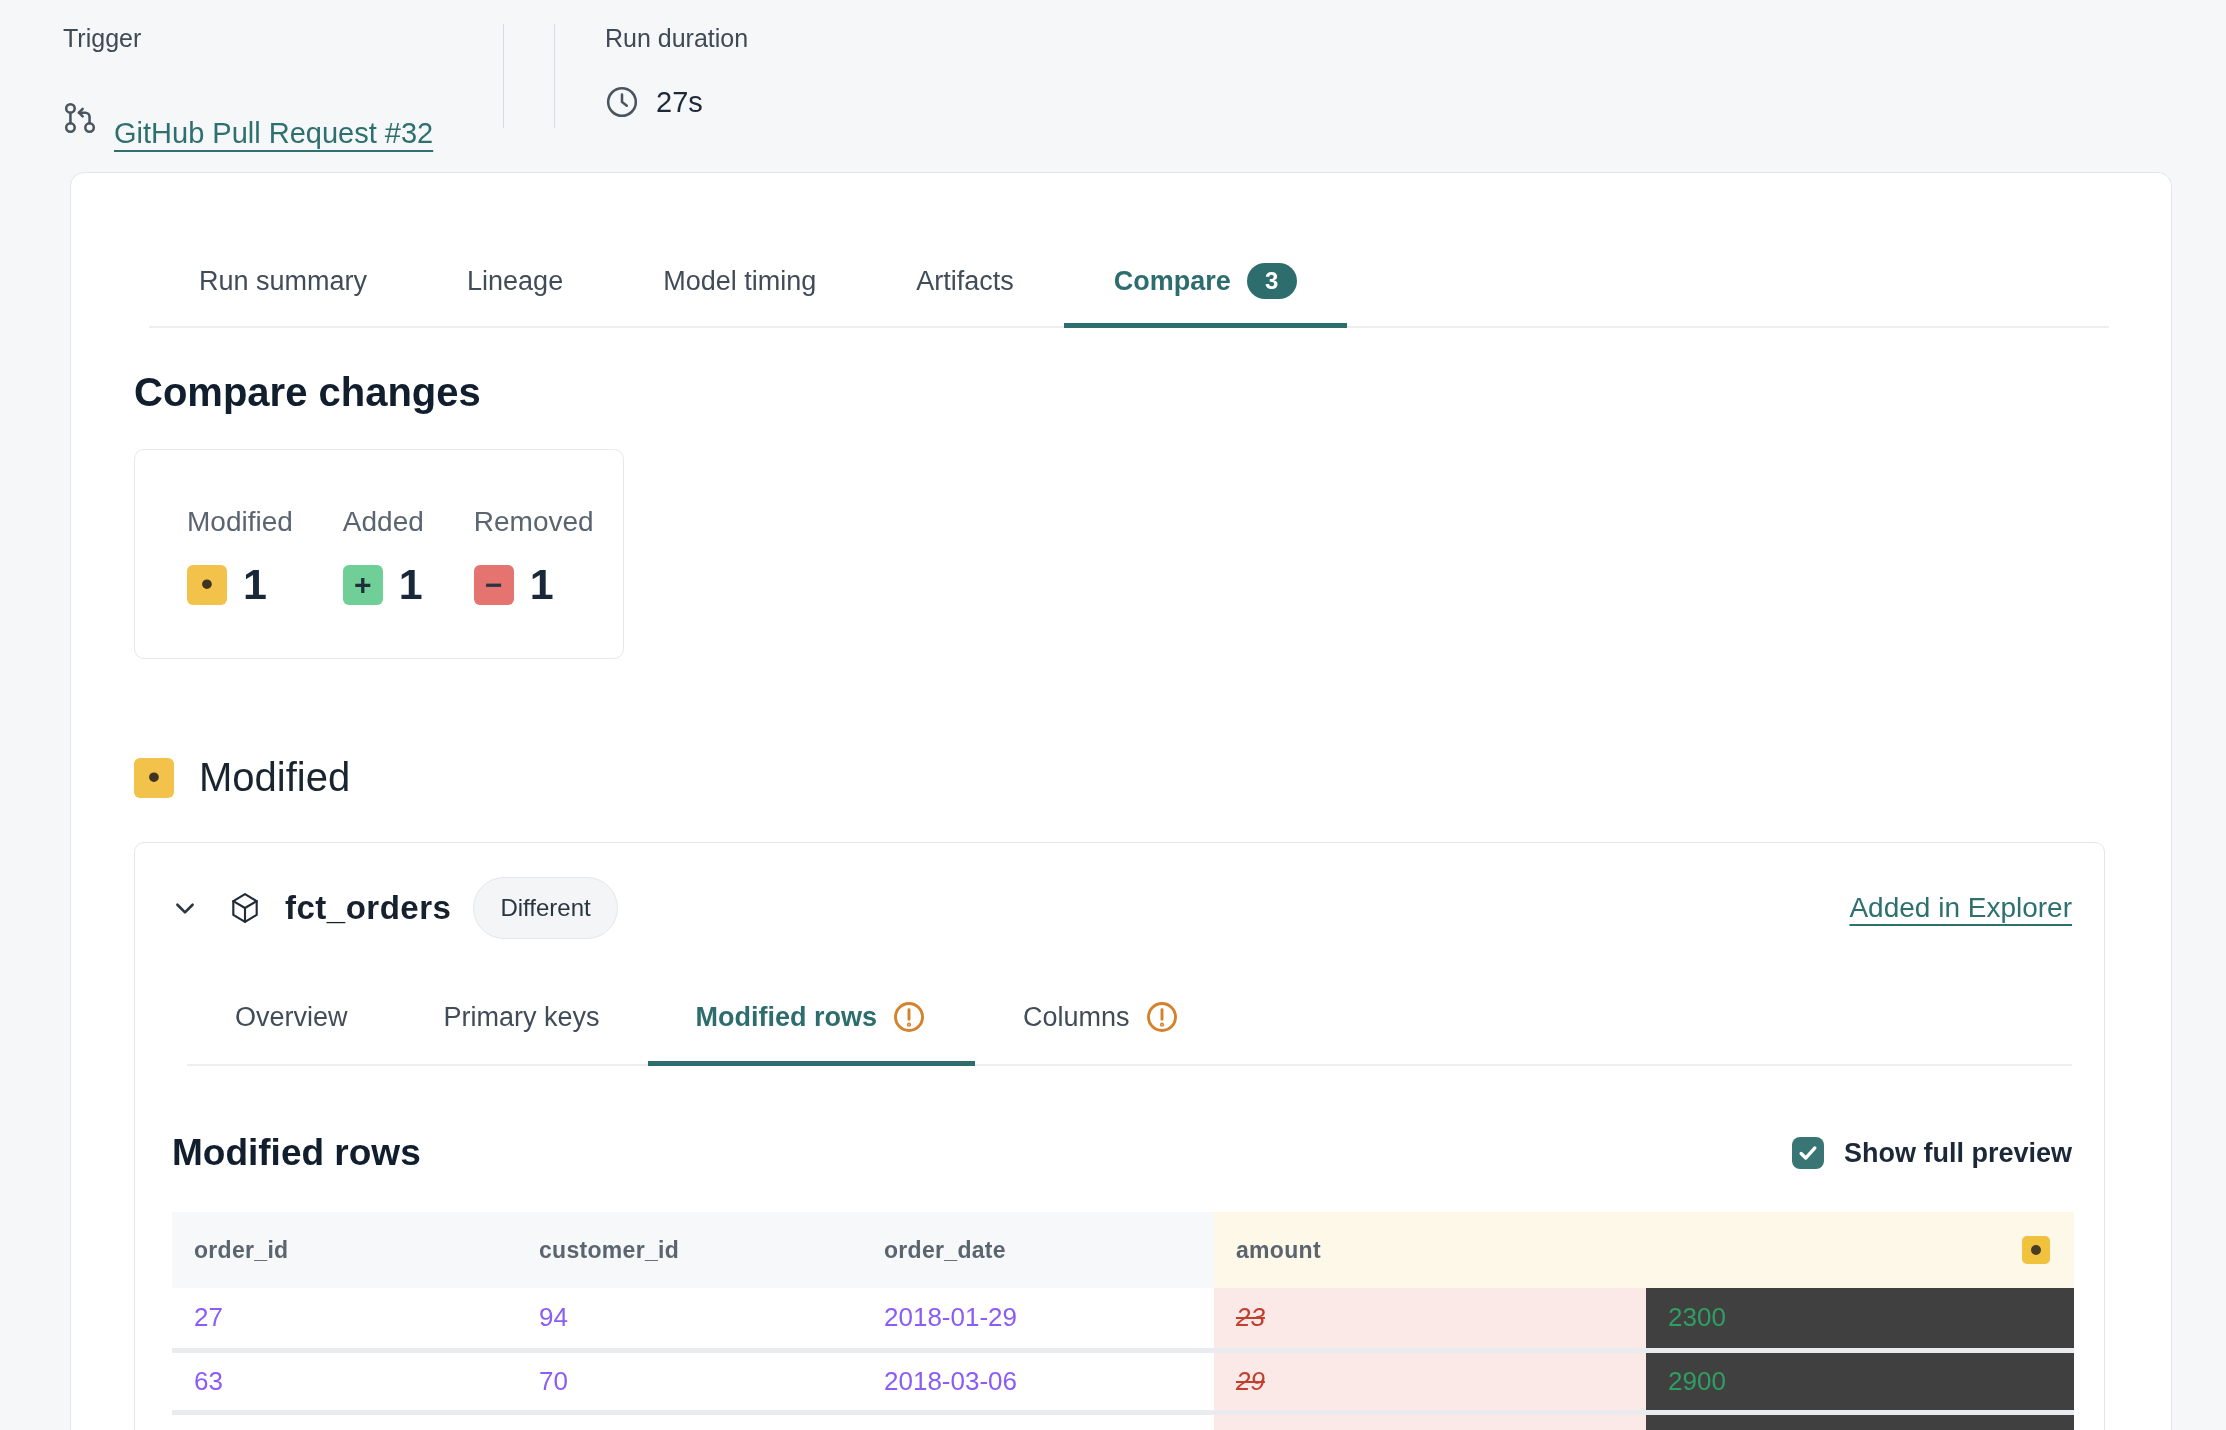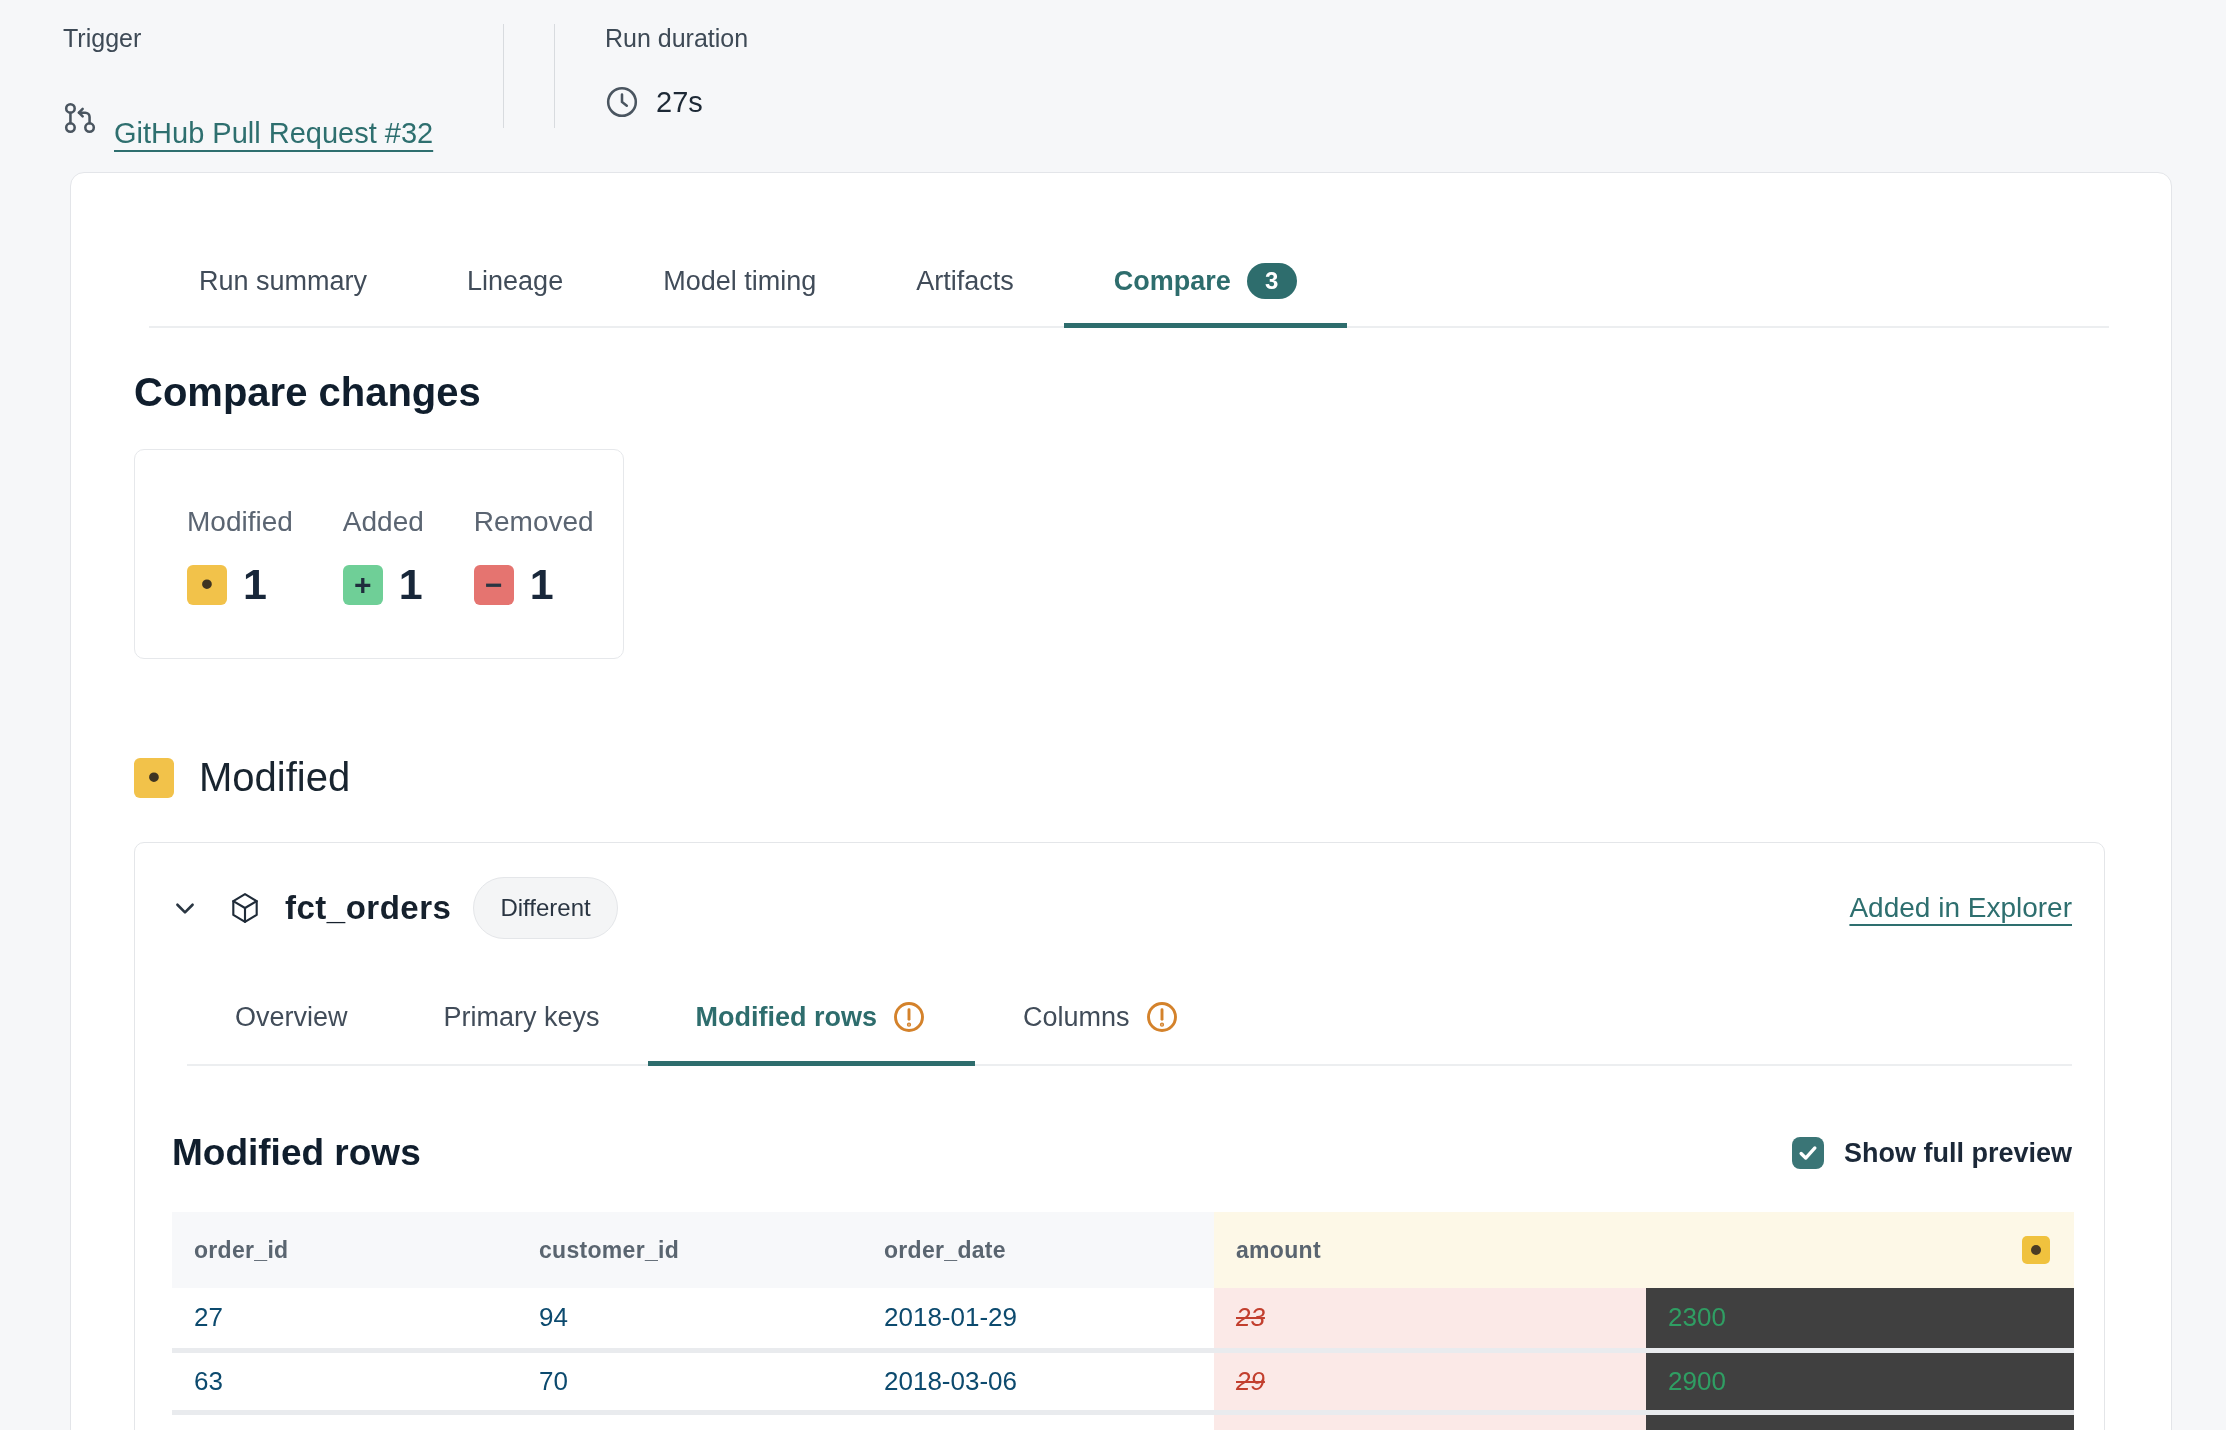--- a/index.html
+++ b/index.html
@@ -121,21 +121,21 @@
     color: #5a6570; padding-left: 22px; background: #f7f8fa; letter-spacing: 0.3px;
   }
   .diff th.amount-th { background: #fdf8e7; }
   .amount-th-inner { display: flex; align-items: center; justify-content: space-between; padding-right: 24px; }
   .mini-marker {
     width: 28px; height: 28px; border-radius: 5px; background: #f0c23e;
     display: inline-flex; align-items: center; justify-content: center; flex: 0 0 auto;
   }
   .mini-marker i { width: 10px; height: 10px; border-radius: 50%; background: #4a3b24; }
   .diff td {
-    height: 62px; font-size: 26px; color: #0c4a6e; padding-left: 22px;
+    height: 62px; font-size: 26px; color: #8b5cf6; padding-left: 22px;
     border-bottom: 5px solid #e9ebee; background: #fff;
   }
   .diff td.old { background: #fbe9e7; color: #c23f2e; }
   .diff td.old span { text-decoration: line-through; font-style: italic; }
   .diff td.new { background: #404040; color: #2f9e63; margin-left: 12px; }
   .diff tr.filler td { height: 26px; border-bottom: none; }
 </style>
 </head>
 <body>
 

